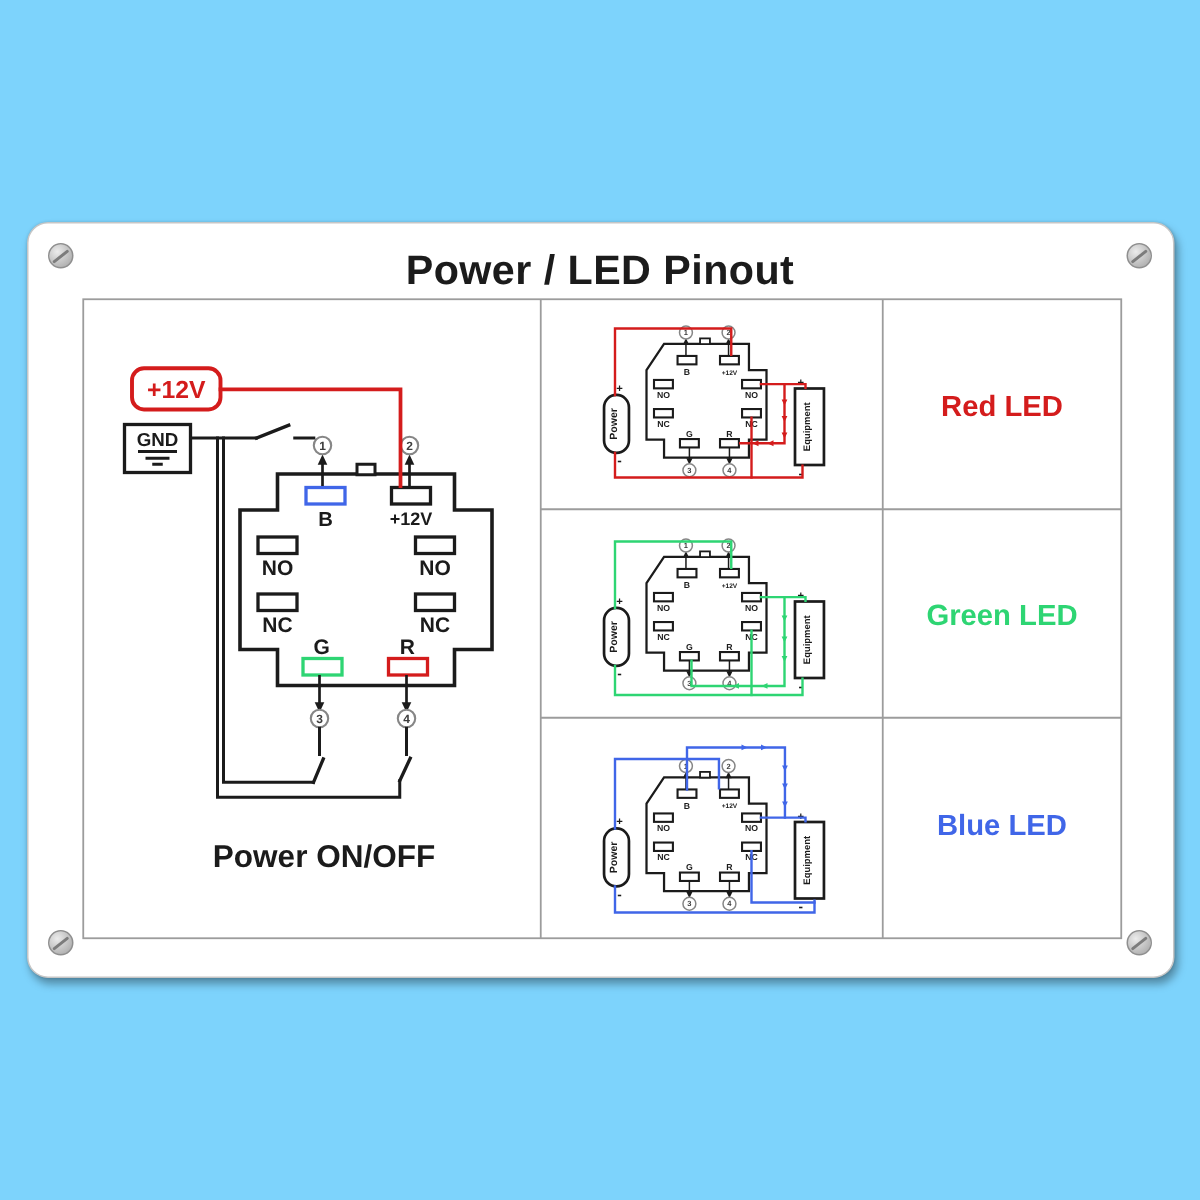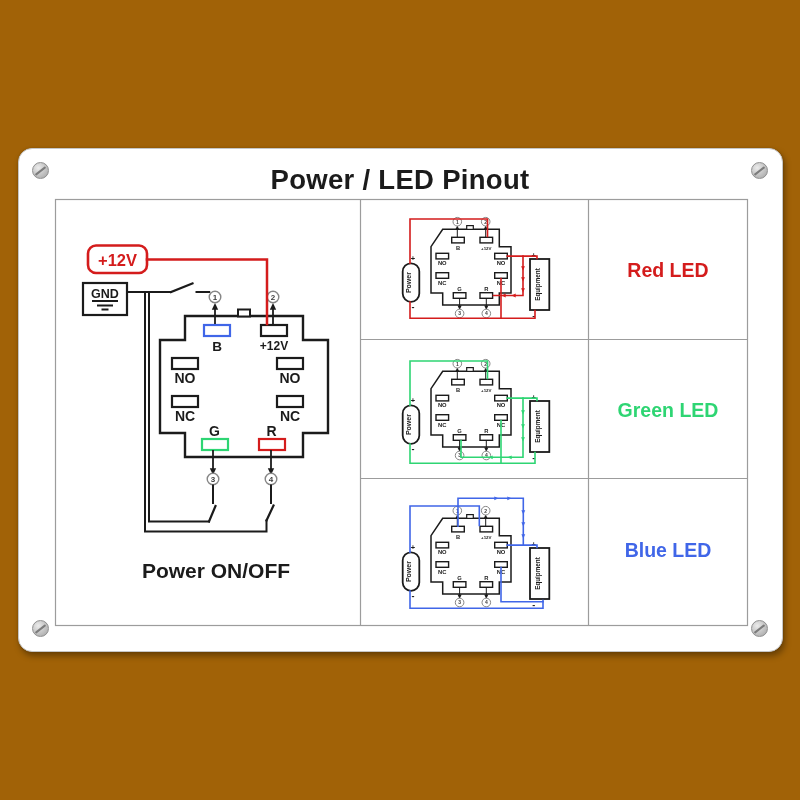--- a/index.html
+++ b/index.html
@@ -1,16 +1,16 @@
 <!DOCTYPE html>
 <html><head>
 <meta charset="utf-8">
 <style>
   html,body{margin:0;padding:0;background:#fff;}
-  .page{position:relative;width:800px;height:800px;background:#a16207;overflow:hidden;
+  .page{position:relative;width:800px;height:800px;background:#7dd3fc;overflow:hidden;
         font-family:"Liberation Sans",sans-serif;}
   .panel{position:absolute;left:18px;top:148px;width:763px;height:502px;background:#fff;
          border:1px solid #c6c6c6;border-radius:14px;
          box-shadow:2px 4px 6px rgba(0,0,0,0.35), 0 0 2px rgba(0,0,0,0.15);}
   .screw{position:absolute;width:17px;height:17px;border-radius:50%;
          background:radial-gradient(circle at 35% 32%, #ececec 0%, #c9c9c9 45%, #a2a2a2 100%);
          border:1px solid #8f8f8f;box-sizing:border-box;}
   .screw::after{content:"";position:absolute;left:1px;right:1px;top:6.5px;height:2px;
          background:#7c7c7c;transform:rotate(-38deg);border-radius:1px;}
   svg.overlay{position:absolute;left:0;top:0;pointer-events:none;}

